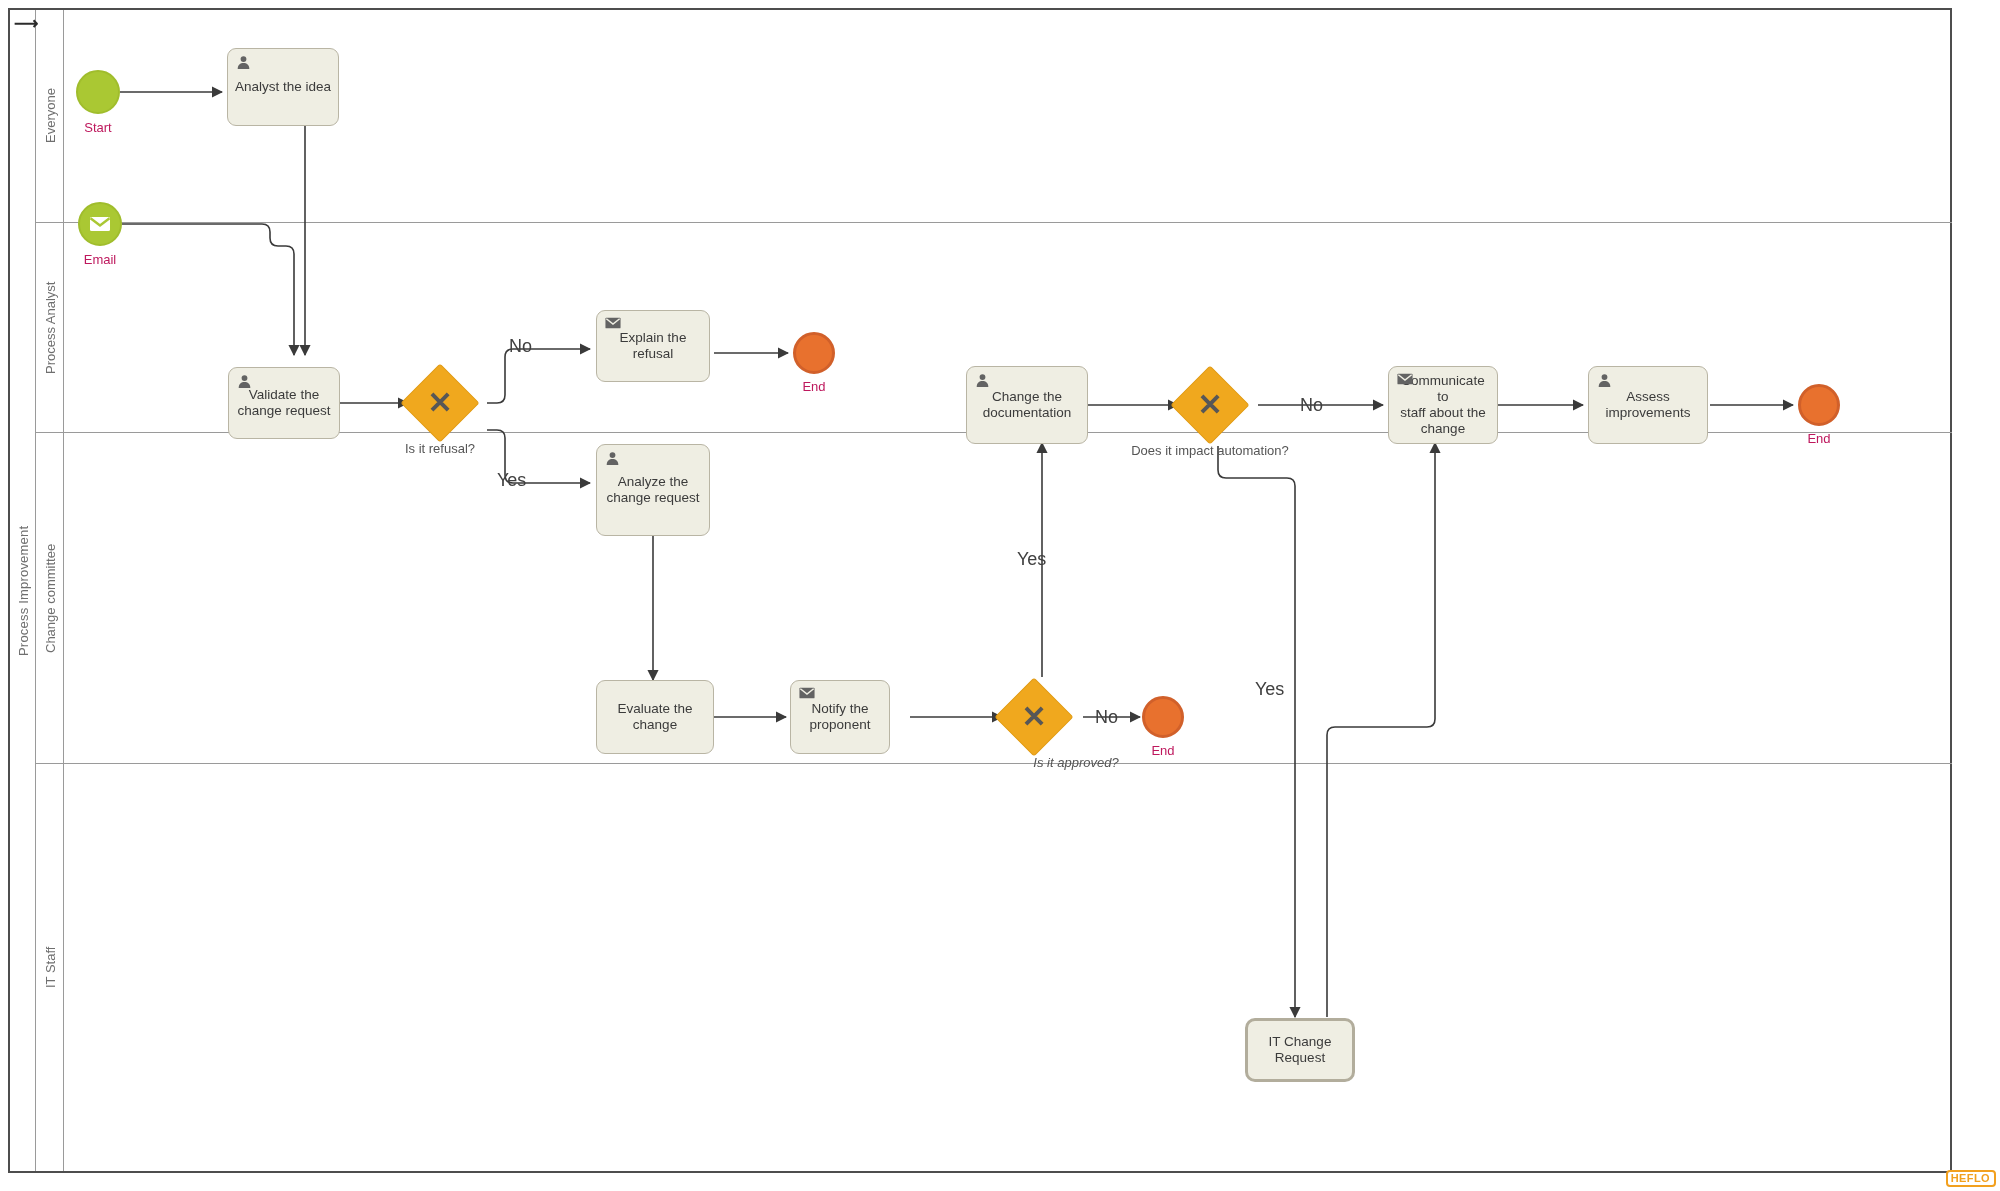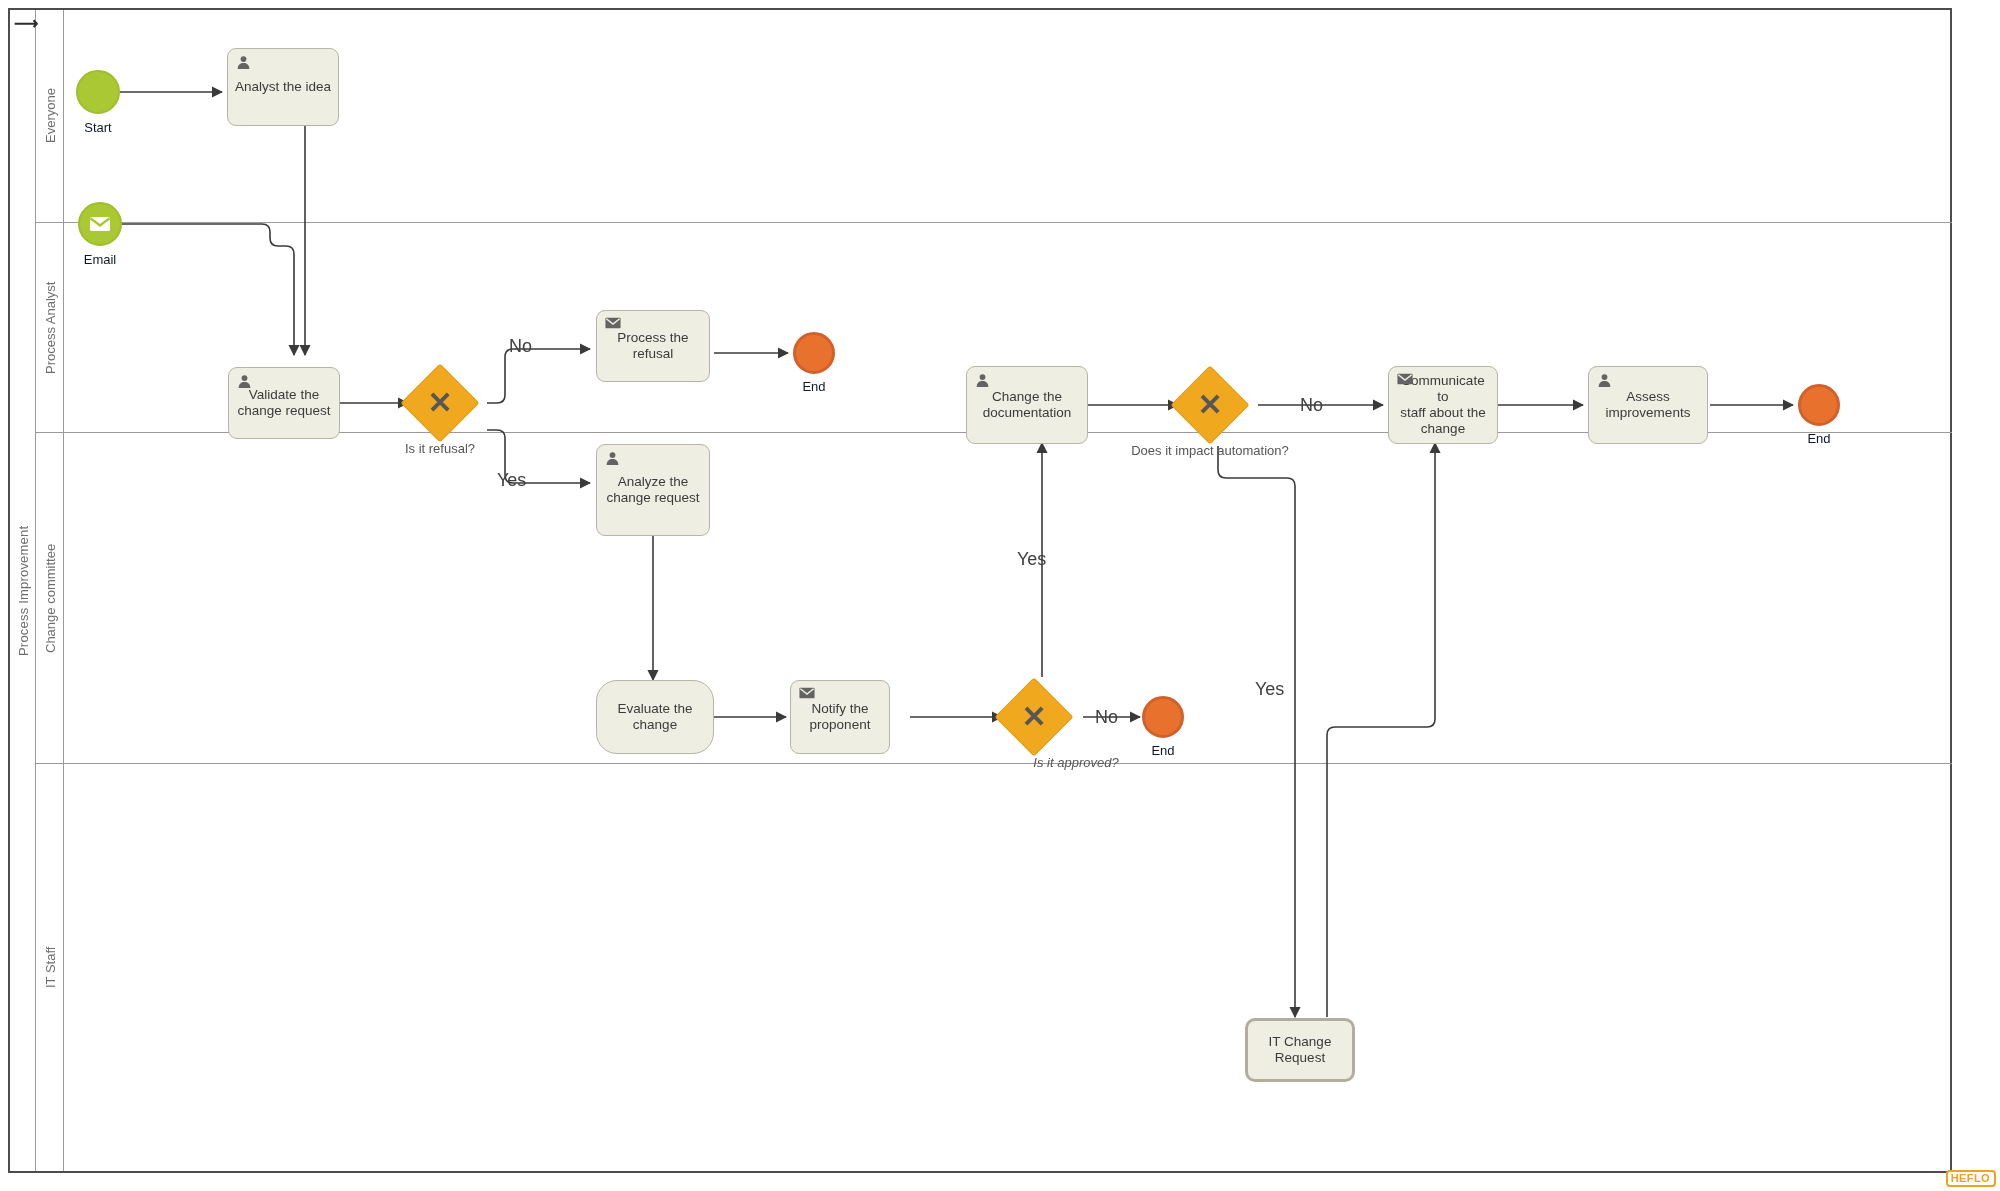--- a/index.html
+++ b/index.html
@@ -148,21 +148,21 @@
     justify-content: center;
     color: #ffffff;
   }
   .event.end {
     background: #e8712e;
     border: 3px solid #d1602a;
   }
   .event-caption {
     position: absolute;
     font-size: 13px;
-    color: #0f172a;
+    color: #be185d;
     text-align: center;
     white-space: nowrap;
   }
 
   .gateway-wrap { position: absolute; }
   .gateway {
     width: 100%;
     height: 100%;
     background: #f0a81e;
     border: 1px solid #e09a13;
@@ -335,21 +335,21 @@
   <div class="flow-label" style="left:509px; top:336px;">No</div>
   <div class="flow-label" style="left:497px; top:470px;">Yes</div>
 
   <div class="node task" style="left:596px; top:310px; width:114px; height:72px;">
     <span class="task-icon">
       <svg width="16" height="12" viewBox="0 0 18 13">
         <rect x="0.5" y="0.5" width="17" height="12" rx="1" fill="#636363"></rect>
         <path d="M1.5 1.7 L9 7.6 L16.5 1.7" fill="none" stroke="#efeee3" stroke-width="1.7"></path>
       </svg>
     </span>
-    <span class="task-label">Process the refusal</span>
+    <span class="task-label">Explain the refusal</span>
   </div>
 
   <div class="node event end" style="left:793px; top:332px; width:42px; height:42px;"></div>
   <div class="event-caption" style="left:764px; top:379px; width:100px;">End</div>
 
   <div class="node task" style="left:596px; top:444px; width:114px; height:92px;">
     <span class="task-icon">
       <svg width="15" height="15" viewBox="0 0 16 16">
         <circle cx="8" cy="4.3" r="3.1" fill="#636363"></circle>
         <path d="M1.8 15 C1.8 10.6 4.6 8.6 8 8.6 C11.4 8.6 14.2 10.6 14.2 15 Z" fill="#636363"></path>
@@ -393,21 +393,21 @@
         <circle cx="8" cy="4.3" r="3.1" fill="#636363"></circle>
         <path d="M1.8 15 C1.8 10.6 4.6 8.6 8 8.6 C11.4 8.6 14.2 10.6 14.2 15 Z" fill="#636363"></path>
       </svg>
     </span>
     <span class="task-label">Assess<br>improvements</span>
   </div>
 
   <div class="node event end" style="left:1798px; top:384px; width:42px; height:42px;"></div>
   <div class="event-caption" style="left:1769px; top:431px; width:100px;">End</div>
 
-  <div class="node task" style="left:596px; top:680px; width:118px; height:74px;border-radius:21px;">
+  <div class="node task" style="left:596px; top:680px; width:118px; height:74px;">
     <span class="task-label">Evaluate the<br>change</span>
   </div>
 
   <div class="node task" style="left:790px; top:680px; width:100px; height:74px;">
     <span class="task-icon">
       <svg width="16" height="12" viewBox="0 0 18 13">
         <rect x="0.5" y="0.5" width="17" height="12" rx="1" fill="#636363"></rect>
         <path d="M1.5 1.7 L9 7.6 L16.5 1.7" fill="none" stroke="#efeee3" stroke-width="1.7"></path>
       </svg>
     </span>

